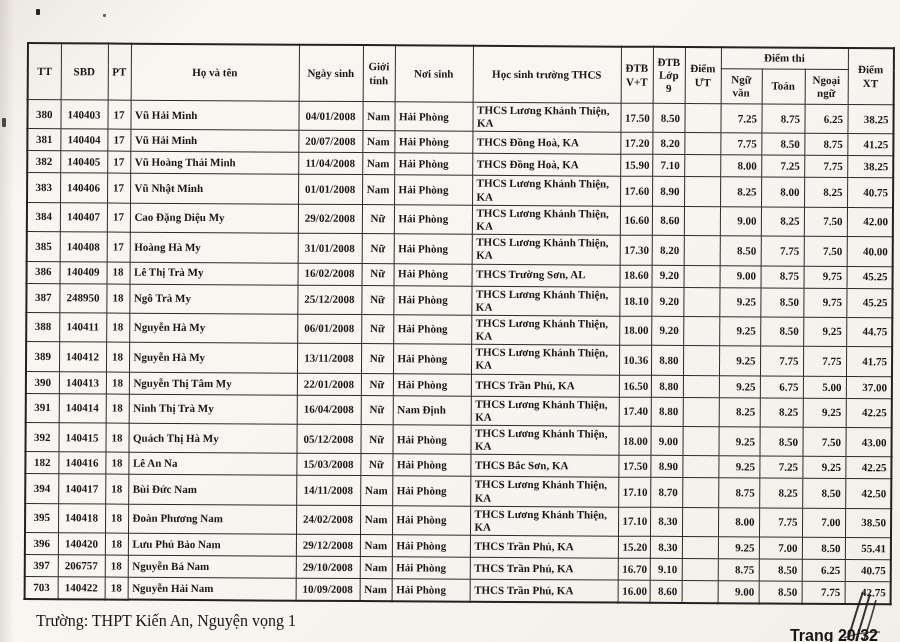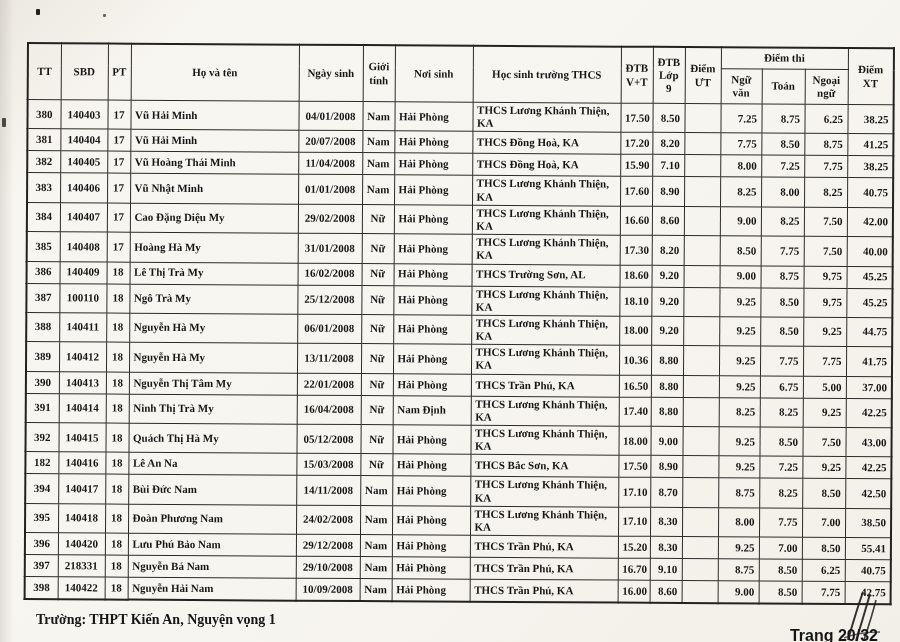--- a/index.html
+++ b/index.html
@@ -34,21 +34,21 @@
     text-align:center;font-size:11.5px;padding:2px 2px;
     height:18px;
   }
   thead tr.sub th{height:32px;}
   tbody td{height:19px;}
   td.a-c{text-align:center;}
   td.a-l{text-align:left;padding-left:6px;}
   td.a-r{text-align:right;padding-right:5px;}
   .footer-left{
     position:absolute;left:36px;top:612px;
-    font-size:14px;font-weight:bold;
+    font-size:16px;font-weight:normal;
   }
   .footer-right{
     position:absolute;right:22px;top:627px;
     font-size:16px;font-weight:bold;
     font-family:"Liberation Sans","DejaVu Sans",sans-serif;
   }
   .speck{position:absolute;background:#222;border-radius:1px;}
   .sig{position:absolute;right:14px;top:588px;width:60px;height:54px;}
   .edge-shadow{
     position:absolute;left:0;top:0;width:14px;height:642px;
@@ -221,21 +221,21 @@
             <td class="a-r">18.60</td>
             <td class="a-r">9.20</td>
             <td class="a-r"></td>
             <td class="a-r">9.00</td>
             <td class="a-r">8.75</td>
             <td class="a-r">9.75</td>
             <td class="a-r">45.25</td>
           </tr>
           <tr>
             <td class="a-c">387</td>
-            <td class="a-c">100110</td>
+            <td class="a-c">248950</td>
             <td class="a-c">18</td>
             <td class="a-l">Ngô Trà My</td>
             <td class="a-c">25/12/2008</td>
             <td class="a-c">Nữ</td>
             <td class="a-l">Hải Phòng</td>
             <td class="a-l">THCS Lương Khánh Thiện, KA</td>
             <td class="a-r">18.10</td>
             <td class="a-r">9.20</td>
             <td class="a-r"></td>
             <td class="a-r">9.25</td>
@@ -391,37 +391,37 @@
             <td class="a-r">15.20</td>
             <td class="a-r">8.30</td>
             <td class="a-r"></td>
             <td class="a-r">9.25</td>
             <td class="a-r">7.00</td>
             <td class="a-r">8.50</td>
             <td class="a-r">55.41</td>
           </tr>
           <tr>
             <td class="a-c">397</td>
-            <td class="a-c">218331</td>
+            <td class="a-c">206757</td>
             <td class="a-c">18</td>
             <td class="a-l">Nguyễn Bá Nam</td>
             <td class="a-c">29/10/2008</td>
             <td class="a-c">Nam</td>
             <td class="a-l">Hải Phòng</td>
             <td class="a-l">THCS Trần Phú, KA</td>
             <td class="a-r">16.70</td>
             <td class="a-r">9.10</td>
             <td class="a-r"></td>
             <td class="a-r">8.75</td>
             <td class="a-r">8.50</td>
             <td class="a-r">6.25</td>
             <td class="a-r">40.75</td>
           </tr>
           <tr>
-            <td class="a-c">398</td>
+            <td class="a-c">703</td>
             <td class="a-c">140422</td>
             <td class="a-c">18</td>
             <td class="a-l">Nguyễn Hải Nam</td>
             <td class="a-c">10/09/2008</td>
             <td class="a-c">Nam</td>
             <td class="a-l">Hải Phòng</td>
             <td class="a-l">THCS Trần Phú, KA</td>
             <td class="a-r">16.00</td>
             <td class="a-r">8.60</td>
             <td class="a-r"></td>

